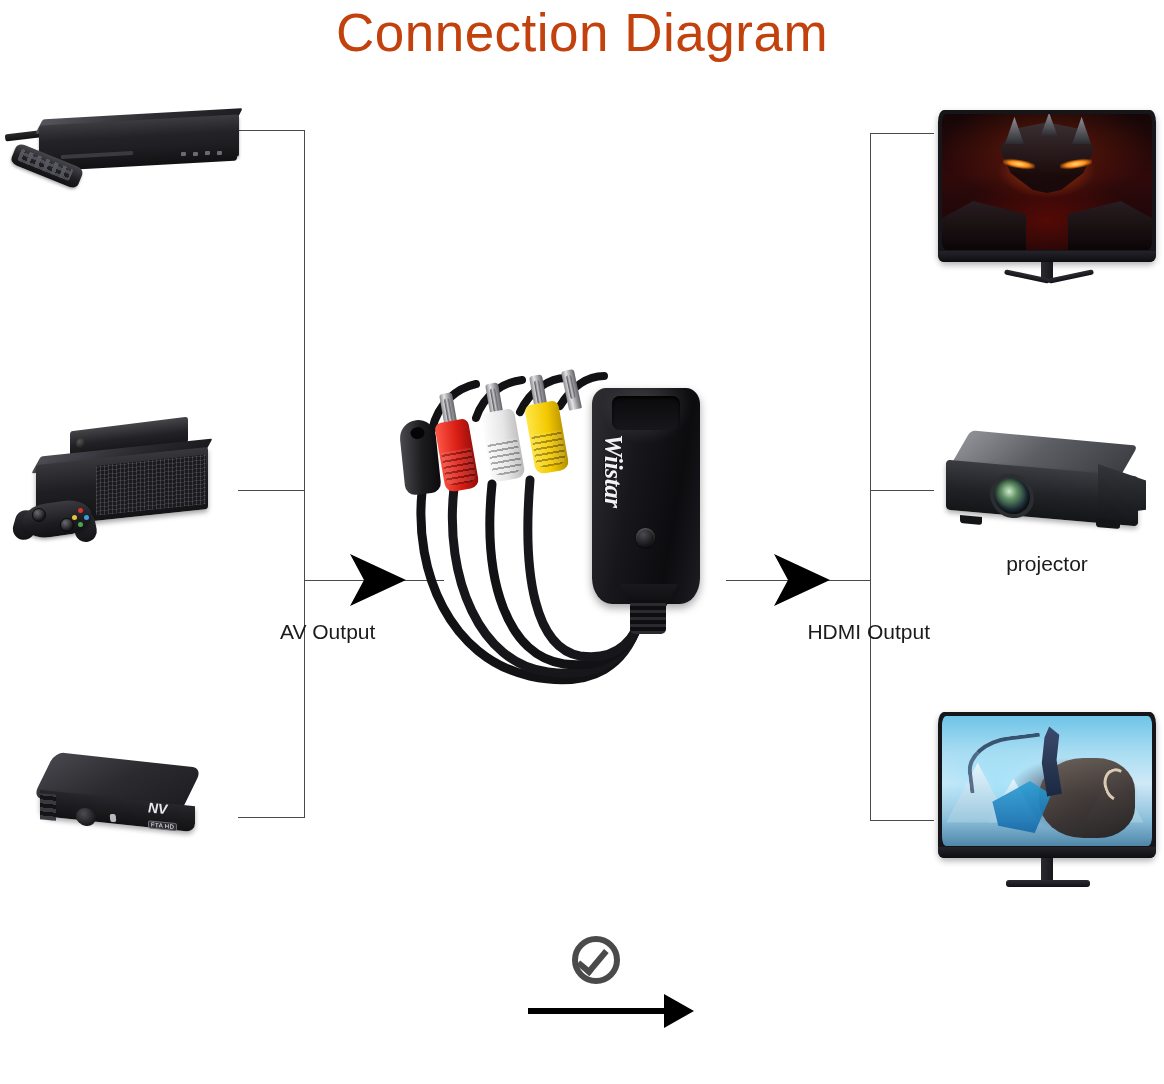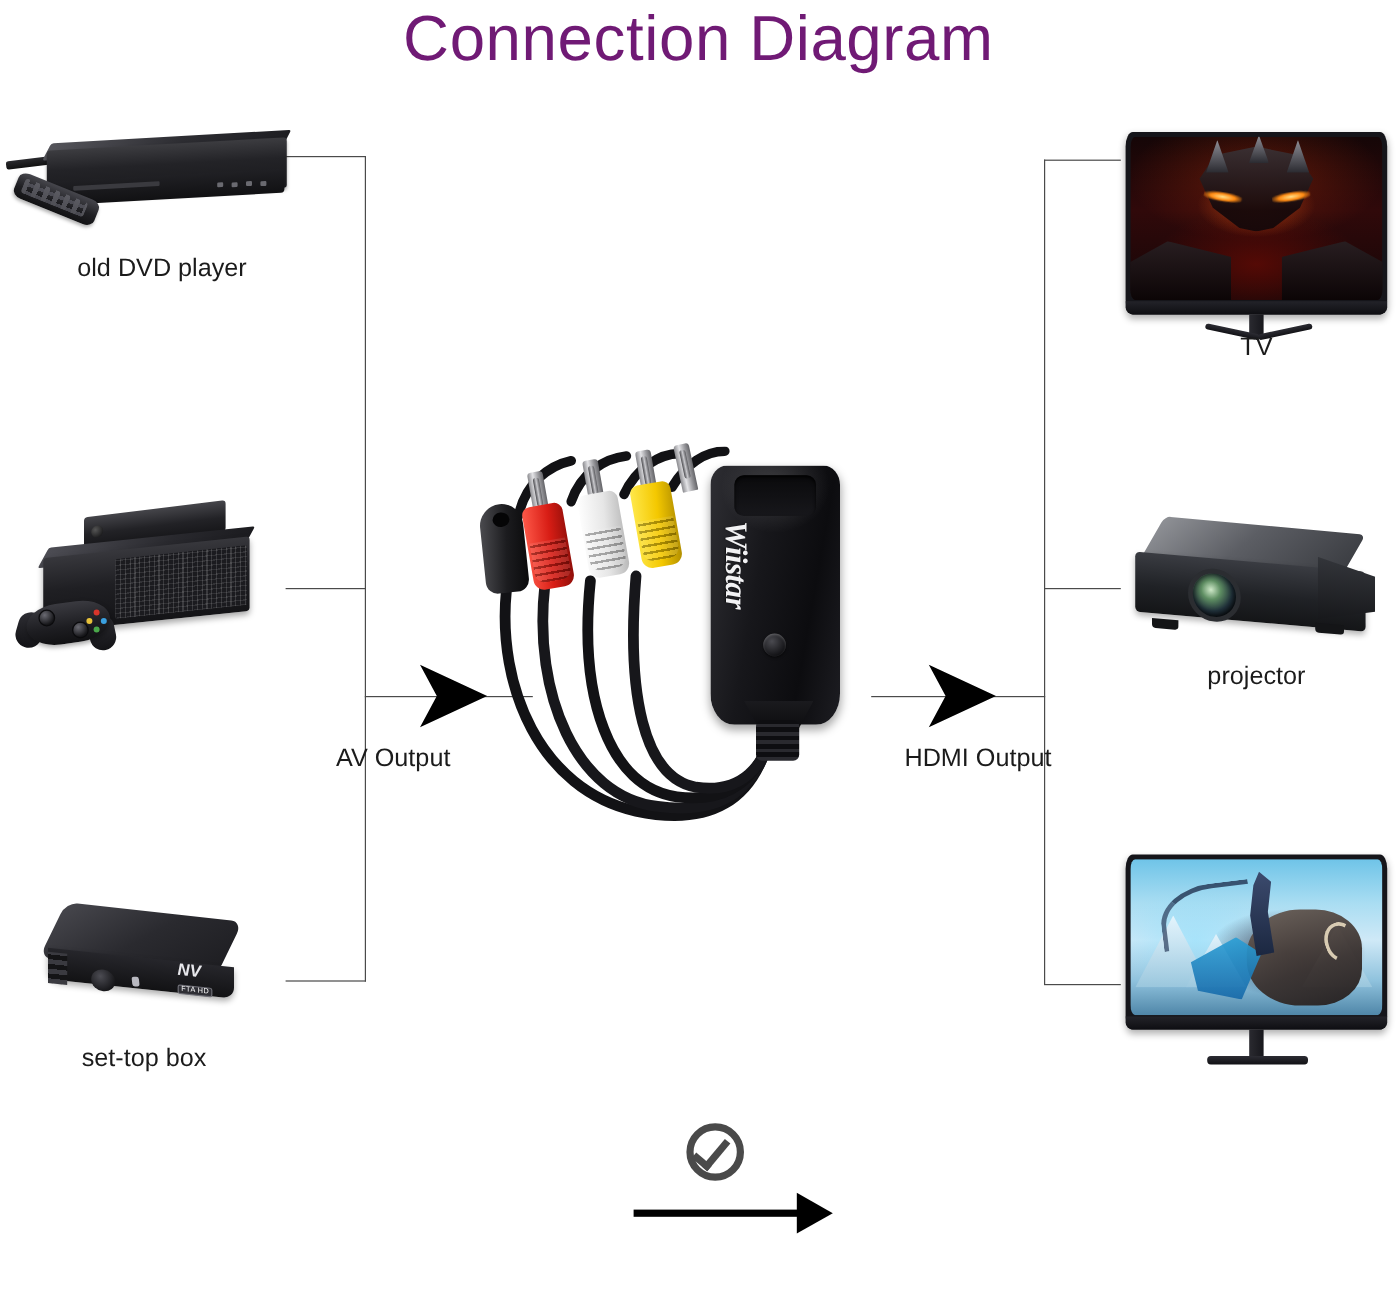--- a/index.html
+++ b/index.html
@@ -8,21 +8,21 @@
     background: #ffffff;
     font-family: "Liberation Sans", sans-serif;
     overflow: hidden;
   }
   #stage { position: relative; width: 1164px; height: 1084px; background:#fff; }
 
   
   #title {
     position: absolute; left: 0; top: 2px; width: 1164px;
     text-align: center;
-    font-size: 53px; font-weight: 400; color: #701a75;
+    font-size: 53px; font-weight: 400; color: #c2410c;
     letter-spacing: 0.5px;
     font-family: "Liberation Sans", sans-serif;
   }
 
   
   .caption {
     position: absolute; text-align: center;
     font-size: 21px; color: #1b1b1b; font-weight: 400;
     white-space: nowrap;
   }
@@ -483,35 +483,34 @@
   <div class="vline" style="left:870px; top:133px; height:687px;"></div>
   <div class="hline" style="left:870px; top:133px; width:64px;"></div>
   <div class="hline" style="left:870px; top:490px; width:64px;"></div>
   <div class="hline" style="left:870px; top:820px; width:64px;"></div>
   <div class="hline" style="left:726px; top:580px; width:145px;"></div>
 
   <svg class="dart" style="left:772px; top:552px;" width="60" height="56" viewBox="0 0 60 56">
     <path d="M2 2 L58 28 L2 54 L16 28 Z" fill="#000"></path>
   </svg>
 
-  <div class="caption" style="left:700px; top:620px; width:230px; text-align:center;">HDMI Output</div>
+  <div class="caption" style="left:700px; top:620px; width:230px; text-align:right;">HDMI Output</div>
 
   <div id="dvd-wrap">
     <div class="dvd-cable"></div>
     <div class="dvd-top"></div>
     <div class="dvd-body"></div>
     <div class="dvd-face"></div>
     <div class="dvd-tray"></div>
     <div class="dvd-btn" style="left:176px; top:44px;"></div>
     <div class="dvd-btn" style="left:188px; top:44px;"></div>
     <div class="dvd-btn" style="left:200px; top:43px;"></div>
     <div class="dvd-btn" style="left:212px; top:43px;"></div>
     <div class="remote"></div>
   </div>
-  <div class="caption" style="left:0px; top:212px; width:270px;">old DVD player</div>
 
   <div id="console-wrap">
     <div class="kinect"></div>
     <div class="kinect-stand"></div>
     <div class="console-top"></div>
     <div class="console-body"></div>
     <div class="console-mesh"></div>
     <div class="gamepad">
       <div class="gp-grip" style="left:0px; top:16px;"></div>
       <div class="gp-grip" style="left:60px; top:18px; transform:rotate(-12deg);"></div>
@@ -529,42 +528,40 @@
     <div class="stb-top"></div>
     <div class="stb-front"></div>
     <div class="stb-ports"></div>
     <div class="stb-knob"></div>
     <div class="stb-led"></div>
     <div class="stb-logo">
       <div class="wave">NV</div>
       <span class="stb-badge">FTA HD</span>
     </div>
   </div>
-  <div class="caption" style="left:0px; top:870px; width:240px;">set-top box</div>
 
   <div class="screen-unit" style="left:938px; top:110px; width:218px; height:152px;">
     <div class="screen-bezel"></div>
     <div class="screen-img">
       <div class="art-tv">
         <div class="tv-shoulder l"></div>
         <div class="tv-shoulder r"></div>
         <div class="tv-helm"></div>
         <div class="tv-spike" style="left:30%; top:2%; width:9%; height:20%;"></div>
         <div class="tv-spike" style="left:47%; top:-1%; width:8%; height:17%;"></div>
         <div class="tv-spike" style="left:62%; top:2%; width:9%; height:20%;"></div>
         <div class="tv-eye l"></div>
         <div class="tv-eye r"></div>
       </div>
     </div>
     <div class="screen-chin"></div>
   </div>
   <div class="stand-neck" style="left:1041px; top:262px; height:18px;"></div>
   <div class="stand-leg" style="left:1004px; top:274px; width:46px; transform:rotate(12deg);"></div>
   <div class="stand-leg" style="left:1048px; top:274px; width:46px; transform:rotate(-12deg);"></div>
-  <div class="caption" style="left:938px; top:278px; width:218px;">TV</div>
 
   <div id="proj-wrap">
     <div class="proj-top"></div>
     <div class="proj-body"></div>
     <div class="proj-angle"></div>
     <div class="proj-lens"></div>
     <div class="proj-foot" style="left:22px; top:84px; width:22px;"></div>
     <div class="proj-foot" style="left:158px; top:88px; width:24px;"></div>
     <div class="proj-mark" style="left:146px; top:70px;"></div>
   </div>

